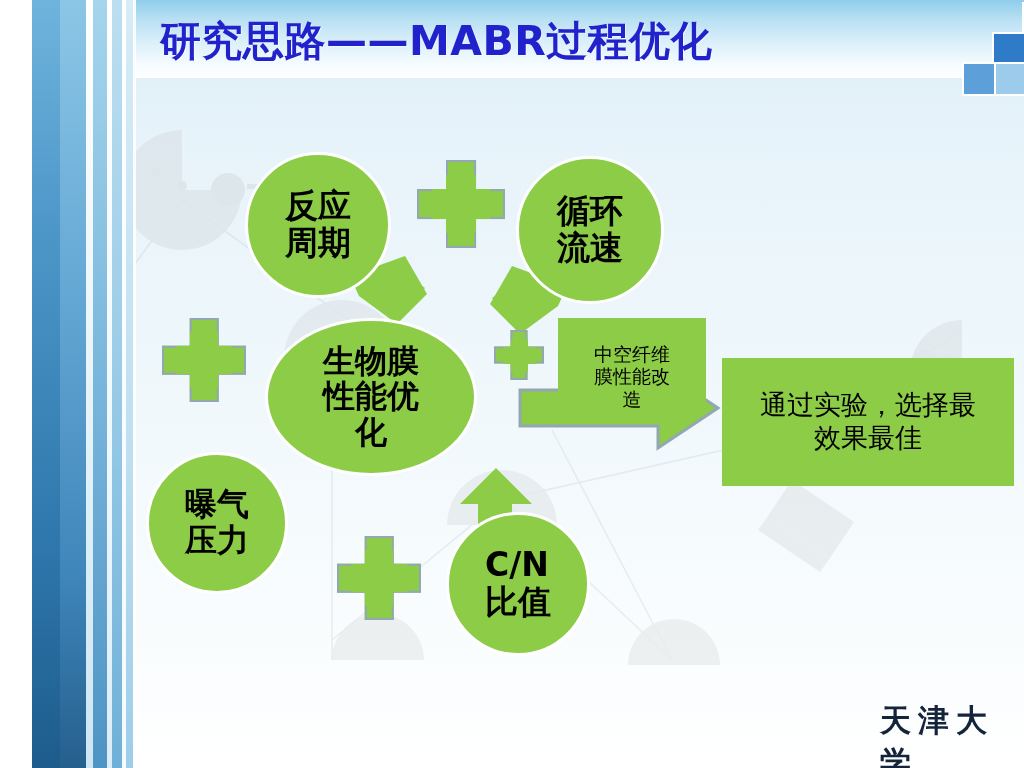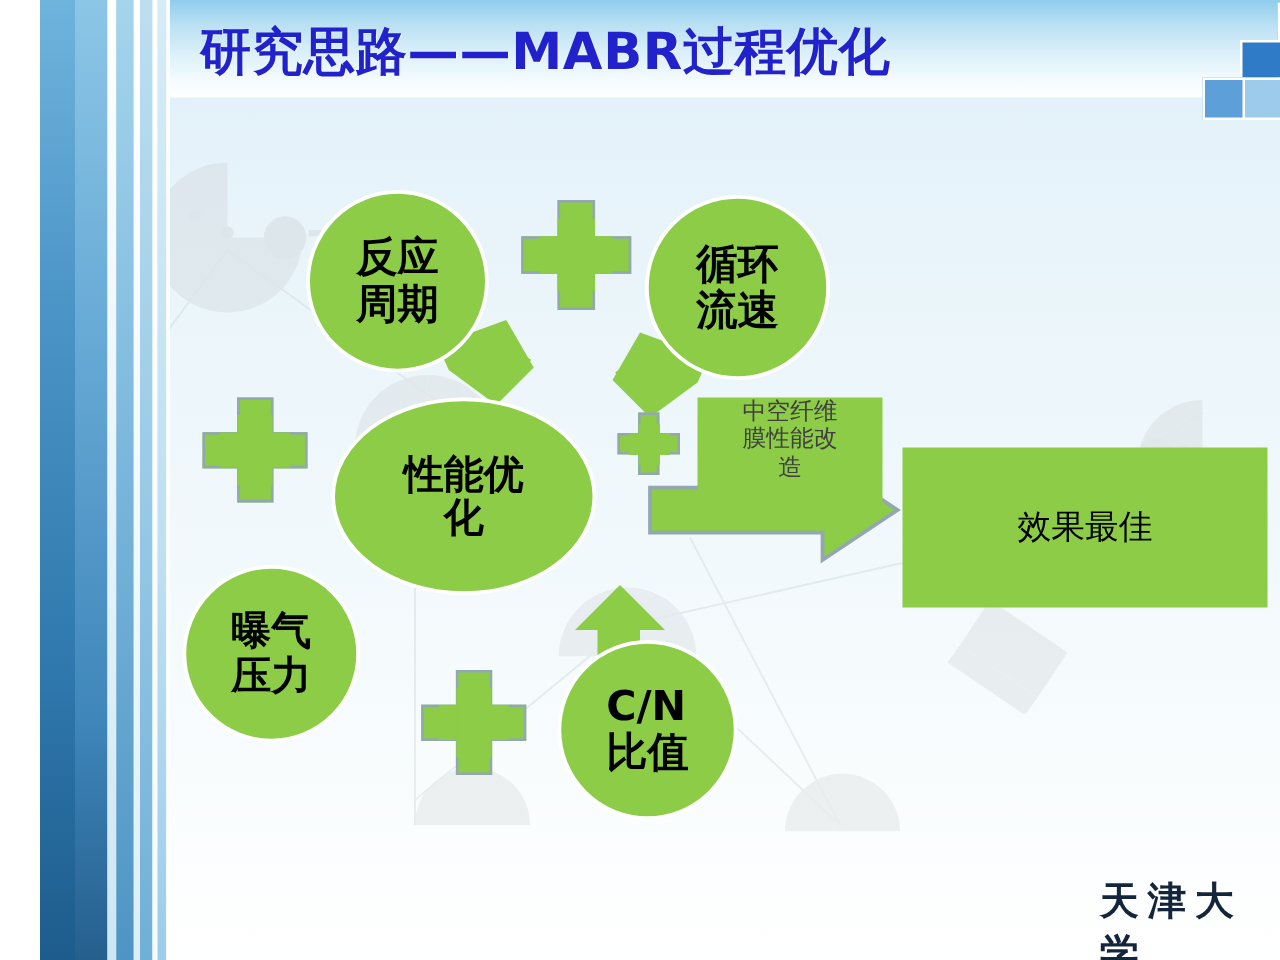--- a/index.html
+++ b/index.html
@@ -66,22 +66,22 @@
   }
   .plus{position:absolute;}
   .plus i{position:absolute;background:#8ccc46;border:2px solid #93a7b3;box-sizing:border-box;display:block;}
   .plus .hbar{left:0;top:50%;width:100%;height:34%;transform:translateY(-50%);}
   .plus .vbar{top:0;left:50%;height:100%;width:34%;transform:translateX(-50%);}
   .plus .center{left:17%;top:33%;width:66%;height:34%;border:none;background:#8ccc46;}
   .plus .center2{left:33%;top:17%;width:34%;height:66%;border:none;background:#8ccc46;}
 
   .greenbox{
     position:absolute;background:#8ccc46;box-sizing:border-box;
-    display:flex;align-items:flex-start;justify-content:center;text-align:center;
-    color:#404040;font-family:"DejaVu Sans","Liberation Sans",sans-serif;line-height:1.18;
+    display:flex;align-items:flex-end;justify-content:center;text-align:center;
+    color:#000000;font-family:"DejaVu Sans","Liberation Sans",sans-serif;line-height:1.18;
   }
   .resultbox{
     position:absolute;background:#8ccc46;box-sizing:border-box;
     display:flex;align-items:center;justify-content:center;text-align:center;
     color:#000;font-family:"DejaVu Sans","Liberation Sans",sans-serif;line-height:1.22;
   }
 
   
   .logo{position:absolute;display:flex;align-items:center;flex-direction:column;}
   .logo-text{
@@ -228,35 +228,37 @@
 
   <div class="circle" style="left:414px;top:512px;width:144px;height:144px;font-size:33px;">
     <div>
       <div>C/N</div>
       <div>比值</div>
     </div>
   </div>
 
   <div class="ellipse" style="left:233px;top:318px;width:212px;height:158px;font-size:32px;">
     <div>
+      <div>生物膜</div>
       <div>性能优</div>
       <div>化</div>
     </div>
   </div>
 
   <div class="greenbox" style="left:526px;top:318px;width:148px;height:92px;font-size:19px;">
     <div>
       <div>中空纤维</div>
       <div>膜性能改</div>
       <div>造</div>
     </div>
   </div>
 
   <div class="resultbox" style="left:690px;top:358px;width:292px;height:128px;font-size:27px;">
     <div>
+      <div>通过实验，选择最</div>
       <div>效果最佳</div>
     </div>
   </div>
 
   <div class="logo" style="left:836px;top:700px;width:160px;height:56px;">
     <svg width="48" height="48" viewBox="0 0 100 100">
       <circle cx="50" cy="50" r="47" fill="#ffffff" stroke="#1d3a6b" stroke-width="2.5"></circle>
       <circle cx="50" cy="50" r="39" fill="#ffffff" stroke="#1d3a6b" stroke-width="1.4"></circle>
       <path d="M50 24 L70 32 L70 56 Q70 72 50 80 Q30 72 30 56 L30 32 Z" fill="#2f4f86" stroke="#1d3a6b" stroke-width="1.6"></path>
       <path d="M50 28 L50 78" stroke="#ffffff" stroke-width="1.6" opacity=".75"></path>

